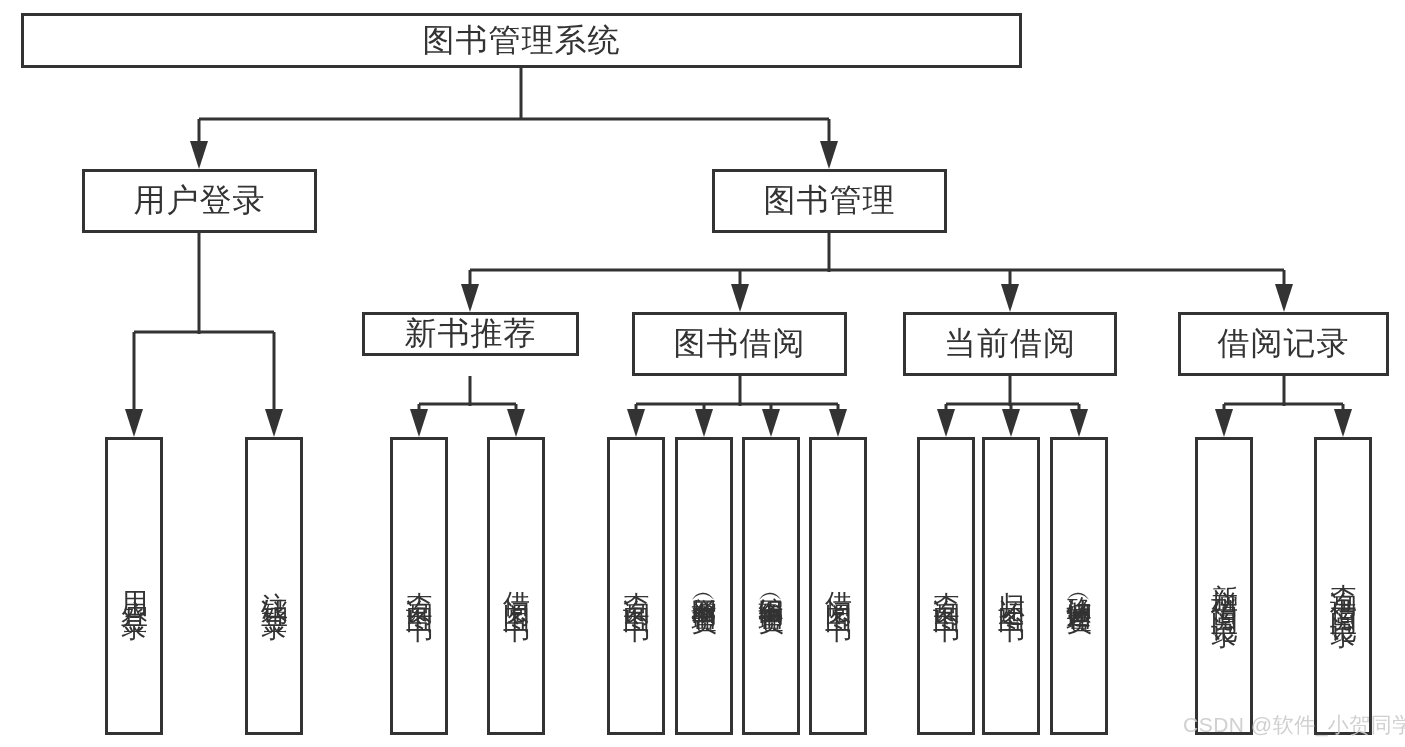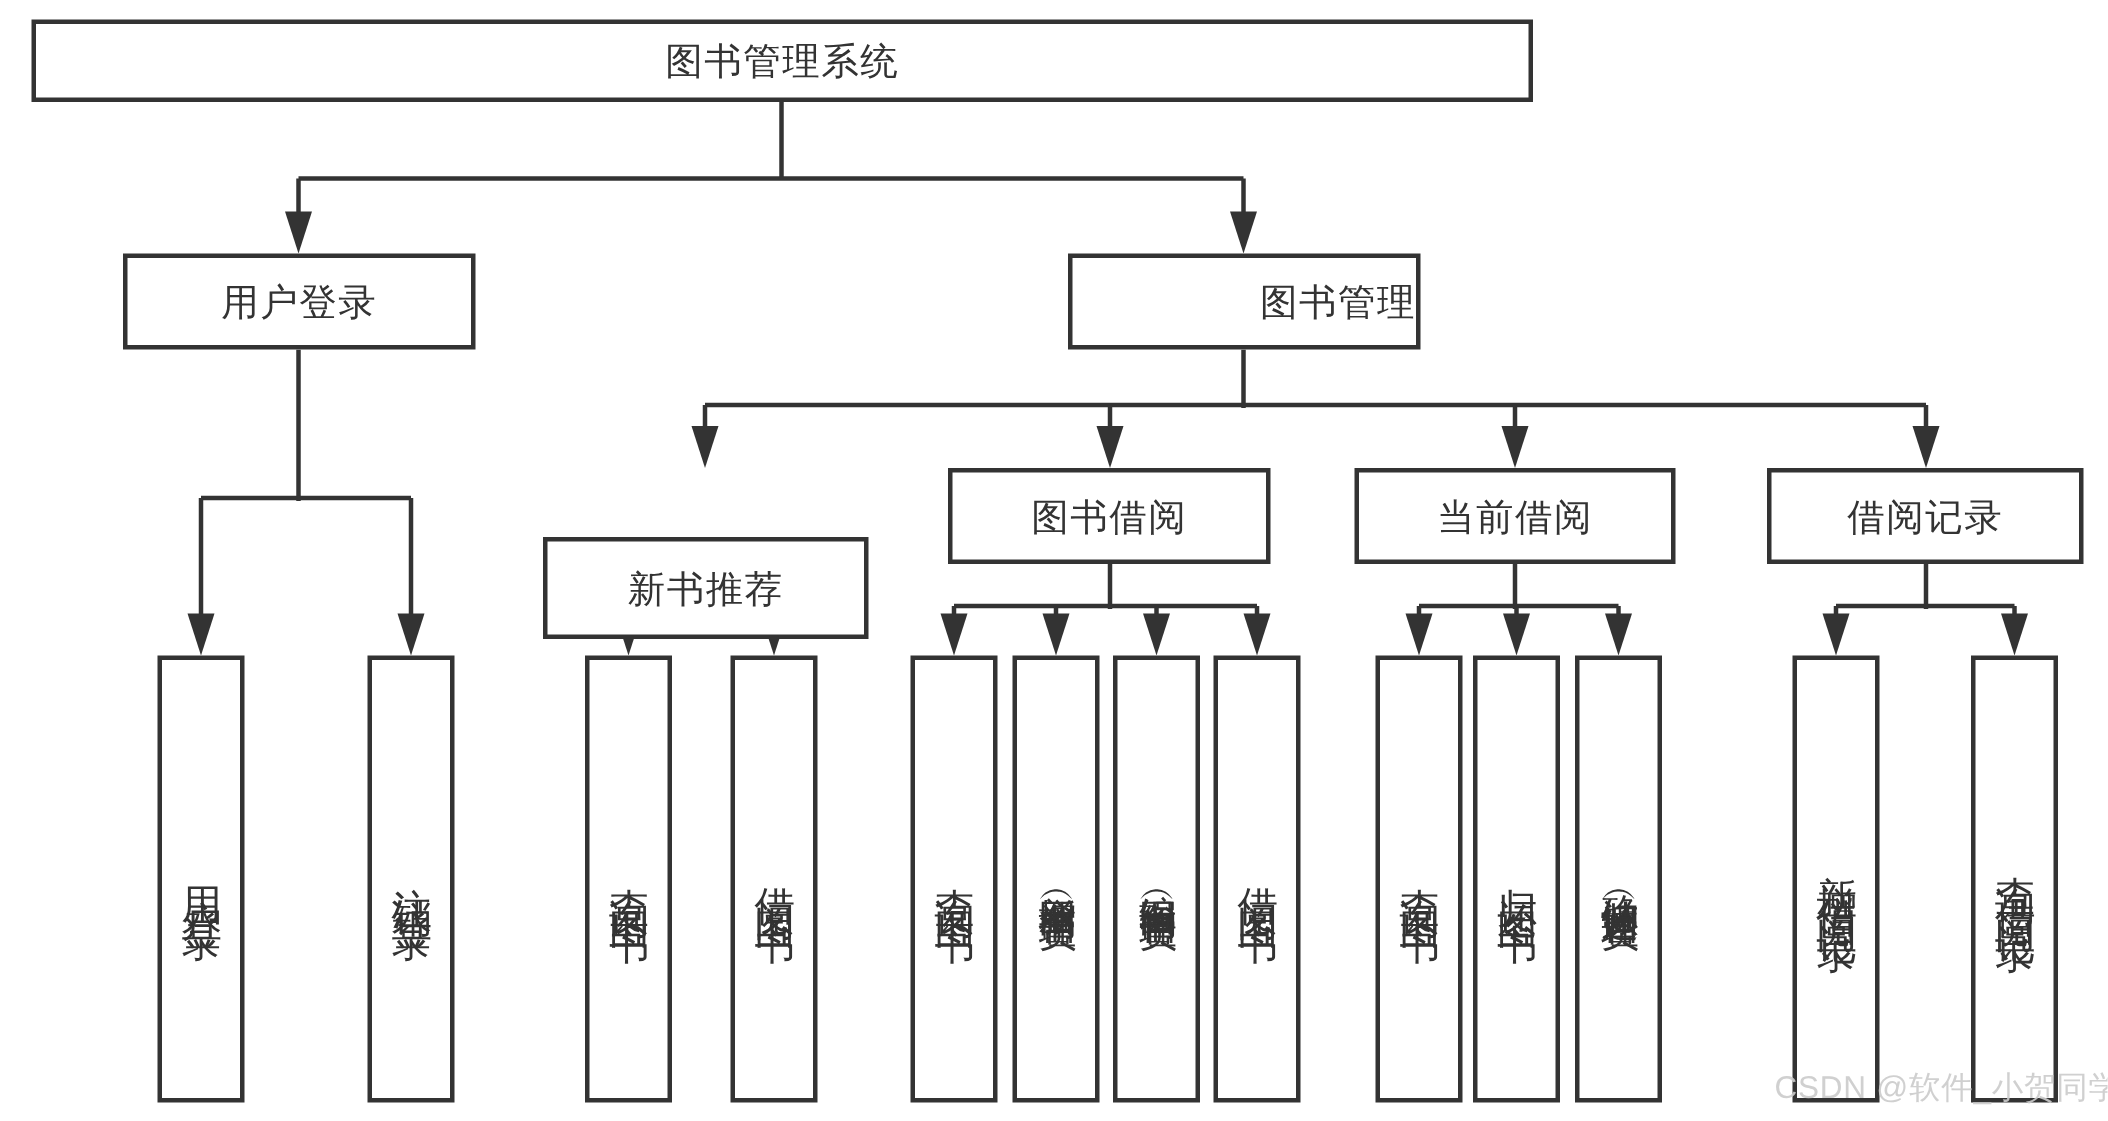--- a/index.html
+++ b/index.html
@@ -19,21 +19,21 @@
   }
   .node{
     position:absolute;
     box-sizing:border-box;
     border:3px solid var(--line,#333333);
     background:#ffffff;
     display:flex;align-items:center;justify-content:center;
     color:var(--text,#333333);
   }
   .hbox span{
-    font-size:25px;
+    font-size:32px;
     letter-spacing:1px;
     white-space:nowrap;
   }
   .vbox{
     width:58px;height:298px;top:437px;
   }
   .vbox span{
     writing-mode:vertical-rl;
     text-orientation:mixed;
     font-size:27px;
@@ -110,25 +110,25 @@
       <polygon points="1334,409 1352,409 1343,437" fill="#333333"></polygon>
     </svg>
 
   <div class="node hbox" style="left:21px;top:13px;width:1001px;height:55px;">
     <span>图书管理系统</span>
   </div>
 
   <div class="node hbox" style="left:82px;top:169px;width:235px;height:64px;">
     <span>用户登录</span>
   </div>
-  <div class="node hbox" style="left:712px;top:169px;width:235px;height:64px;justify-content:flex-end;">
+  <div class="node hbox" style="left:712px;top:169px;width:235px;height:64px;">
     <span>图书管理</span>
   </div>
 
-  <div class="node hbox" style="left:362px;top:312px;width:217px;height:68px;margin-top:46px;">
+  <div class="node hbox" style="left:362px;top:312px;width:217px;height:44px;">
     <span>新书推荐</span>
   </div>
   <div class="node hbox" style="left:632px;top:312px;width:215px;height:64px;">
     <span>图书借阅</span>
   </div>
   <div class="node hbox" style="left:903px;top:312px;width:214px;height:64px;justify-content:center;">
     <span>当前借阅</span>
   </div>
   <div class="node hbox" style="left:1178px;top:312px;width:211px;height:64px;">
     <span>借阅记录</span>

